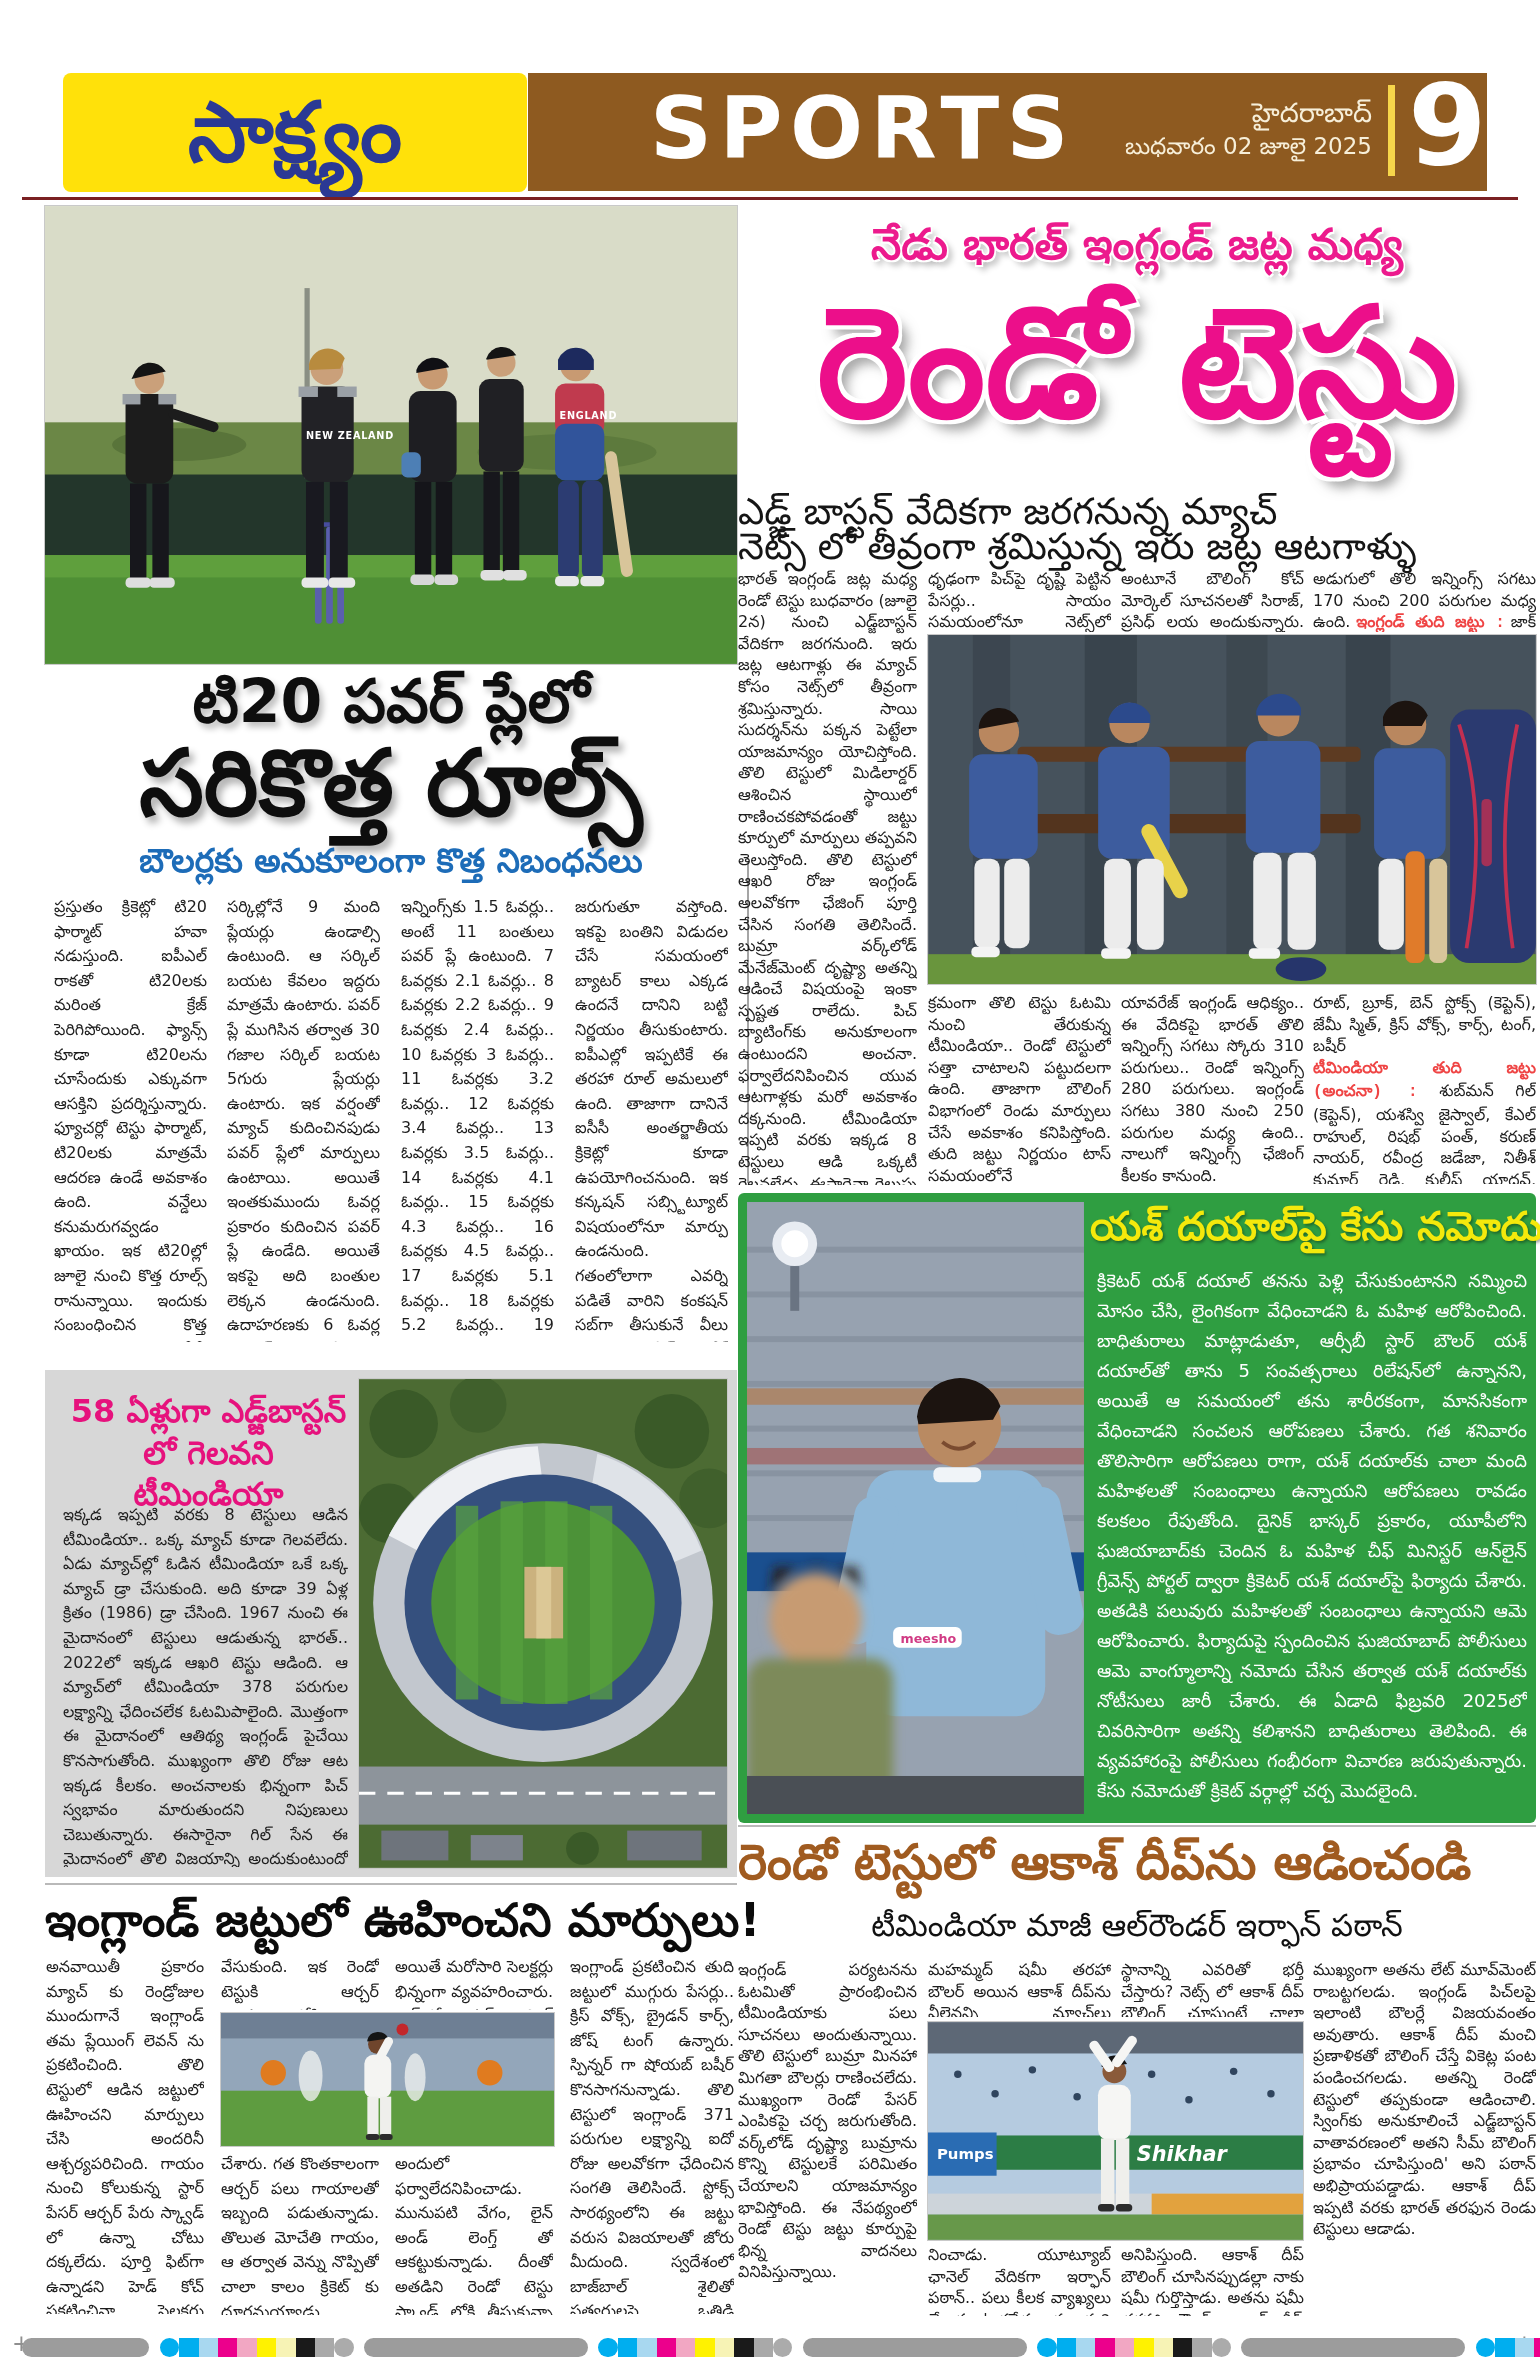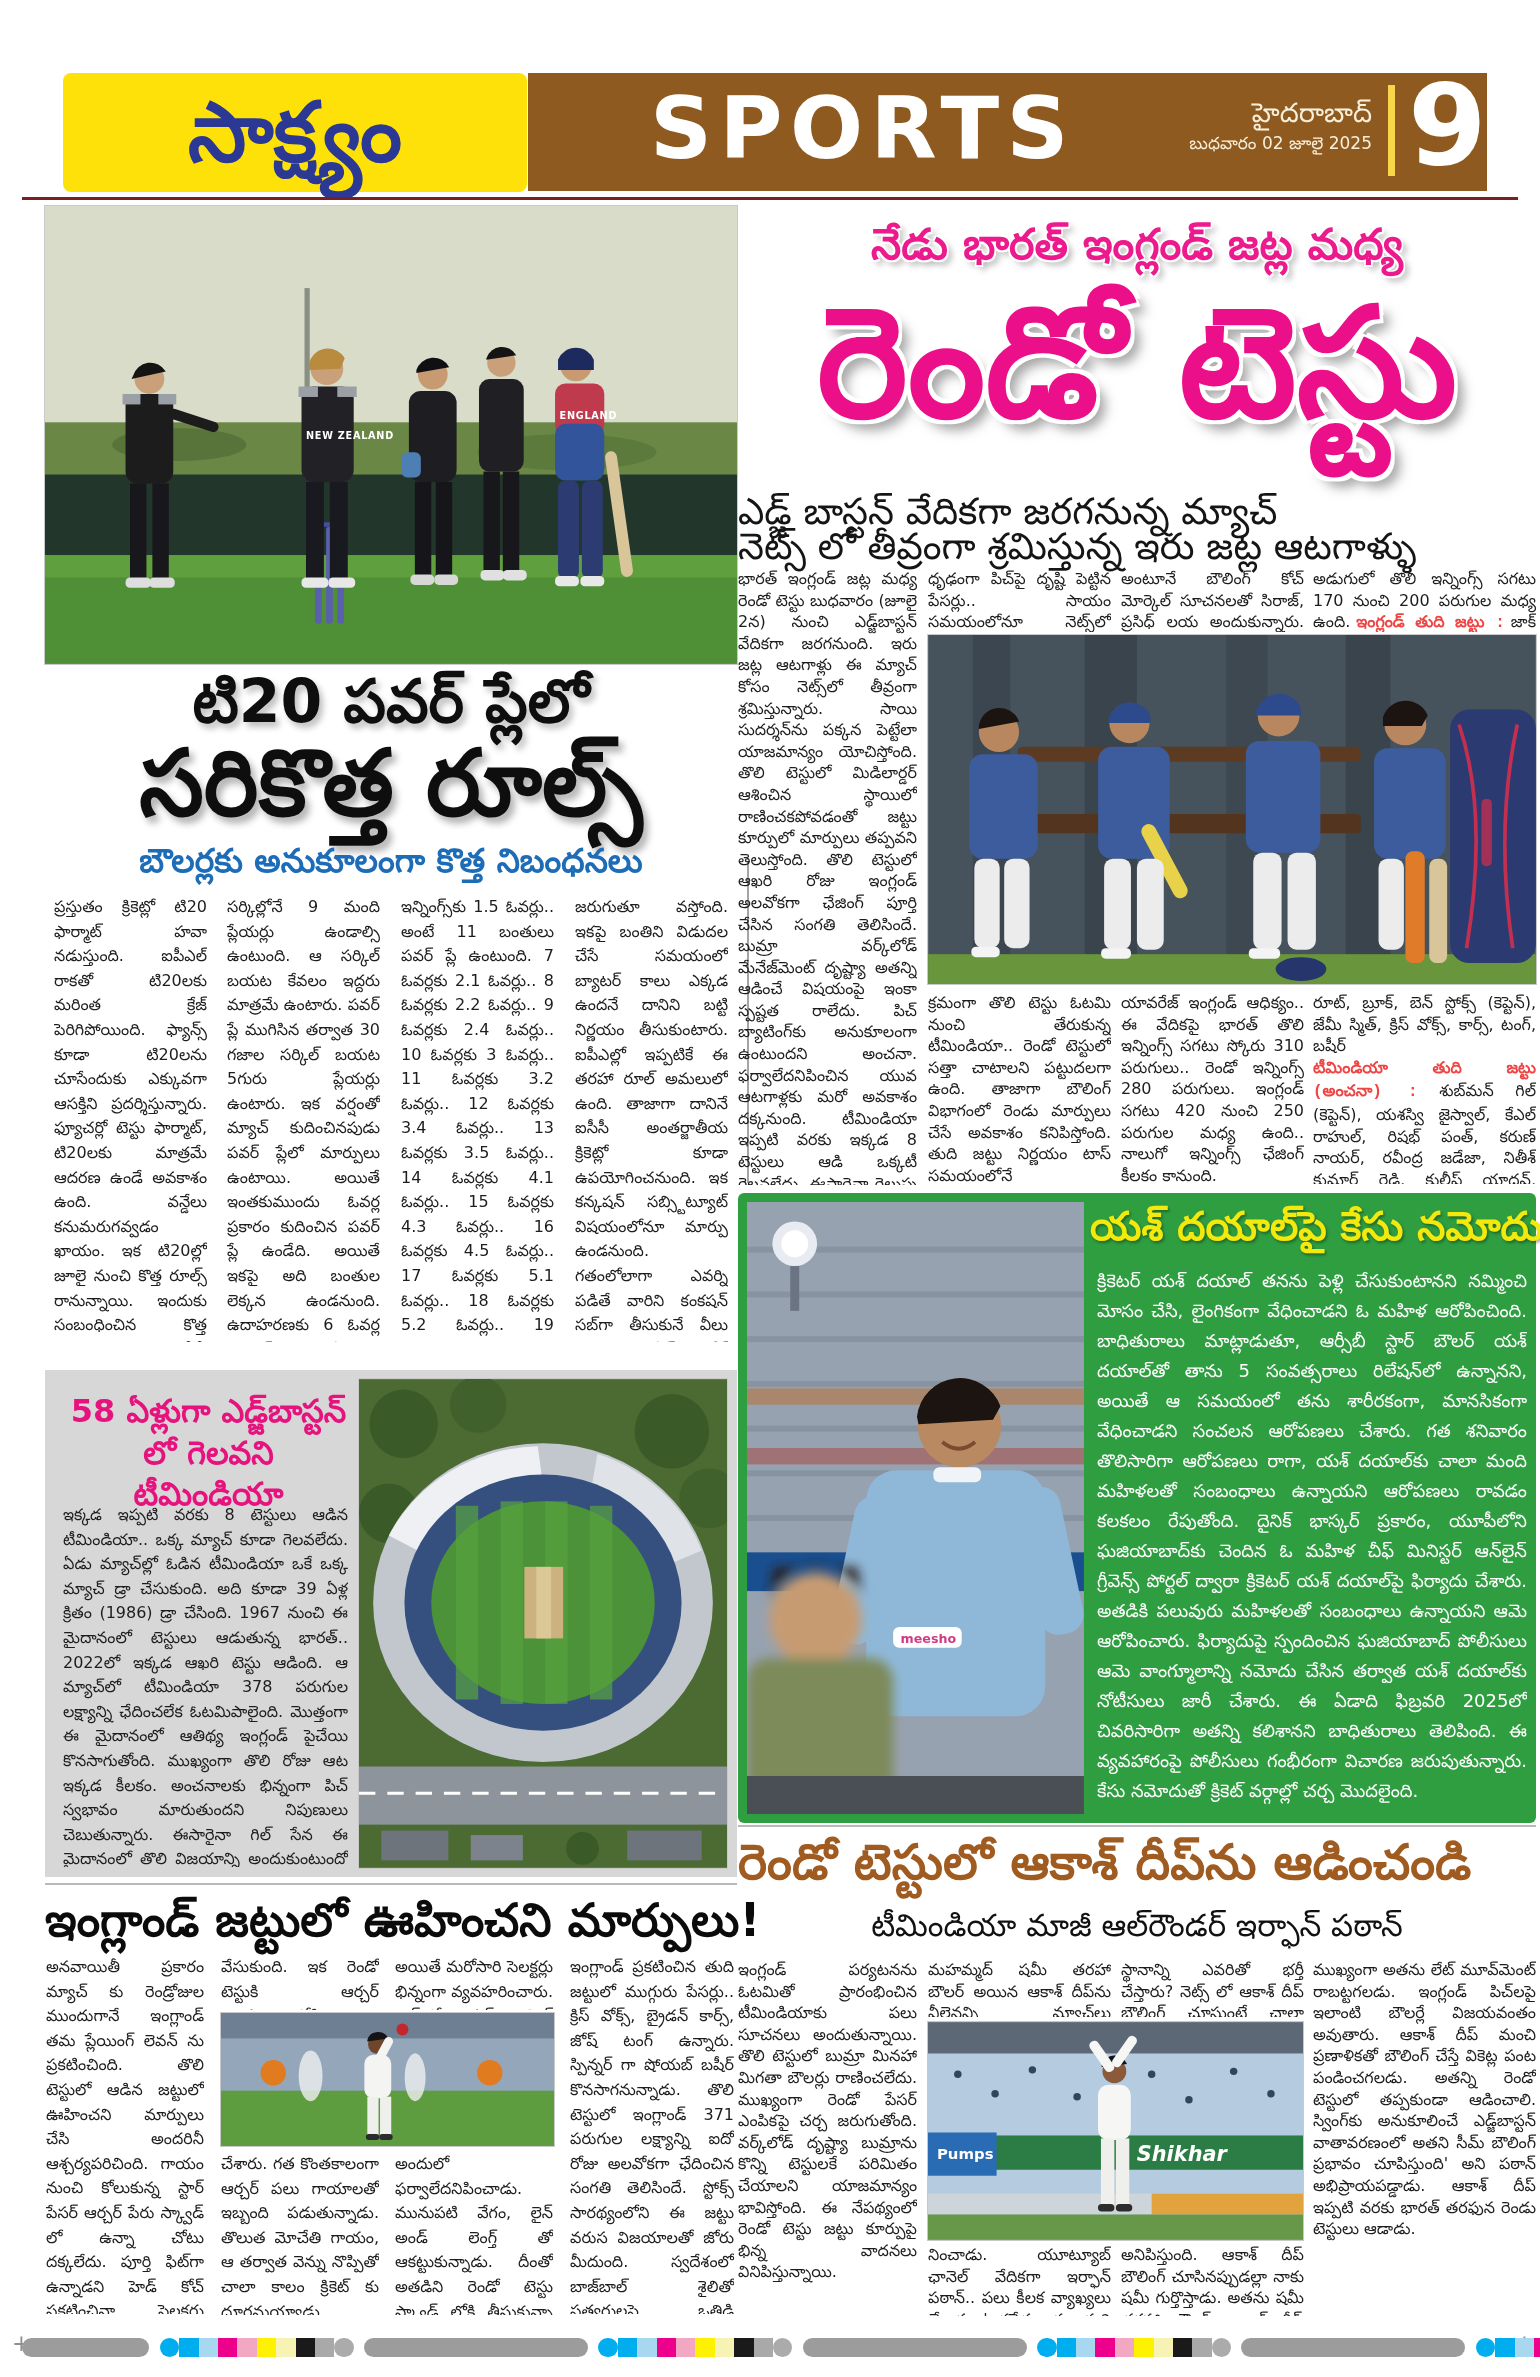--- a/index.html
+++ b/index.html
@@ -8,21 +8,21 @@
   .abs{position:absolute;}
   
   .logo-box{left:63px;top:73px;width:464px;height:119px;background:#ffe10a;
             display:flex;align-items:center;justify-content:center;border-radius:8px;}
   .logo-text{font-size:83px;font-weight:bold;color:#2b3994;line-height:1;}
   .brown-bar{left:528px;top:73px;width:959px;height:118px;background:#8e5a20;}
   .sports-title{left:650px;top:81px;font-size:86px;font-weight:bold;color:#ffffff;
                 letter-spacing:7.5px;line-height:1.1;}
   .mast-city{left:1148px;top:95px;width:224px;text-align:right;color:#f7efd9;
              font-size:27px;line-height:1.3;}
-  .mast-date{left:1081px;top:133px;width:291px;text-align:right;color:#f7efd9;font-size:17px;}
+  .mast-date{left:1081px;top:133px;width:291px;text-align:right;color:#f7efd9;font-size:23px;}
   .mast-divider{left:1388px;top:85px;width:6.7px;height:91px;background:#f7d64b;}
   .page-number{left:1408px;top:69px;font-size:113px;font-weight:bold;color:#ffffff;line-height:1;}
   .maroon-rule{left:22.4px;top:197px;width:1496px;height:3px;background:#7a2022;}
   
   .bodytext{font-size:16px;line-height:24.6px;color:#1d1d1d;text-align:justify;}
   .smallcols{font-size:16px;line-height:21.6px;color:#1d1d1d;text-align:justify;}
   .redlabel{color:#ef4444;font-weight:bold;font-family:Liberation Mono, monospace;}
   .hairline{background:#b9b9b9;}
   .vrule{background:#a5a5a5;}
   
@@ -235,21 +235,21 @@
 
     <g>
       <rect x="700" y="100" width="115" height="340" rx="26" fill="#2b3a70"></rect>
       <path d="M712 120 q40 120 10 300" stroke="#c22f51" stroke-width="5" fill="none"></path>
       <path d="M790 120 q-30 140 -6 300" stroke="#c22f51" stroke-width="5" fill="none"></path>
       <rect x="742" y="220" width="14" height="90" rx="6" fill="#c22f51" opacity="0.8"></rect>
     </g>
   </svg>
 
   <div class="abs smallcols" style="left:928px;top:992px;width:183px;height:192px;overflow:hidden;">క్రమంగా తొలి టెస్టు ఓటమి నుంచి తేరుకున్న టీమిండియా.. రెండో టెస్టులో సత్తా చాటాలని పట్టుదలగా ఉంది. తాజాగా బౌలింగ్ విభాగంలో రెండు మార్పులు చేసే అవకాశం కనిపిస్తోంది. తుది జట్టు నిర్ణయం టాస్ సమయంలోనే వెల్లడించనున్నారు.</div>
-  <div class="abs smallcols" style="left:1121px;top:992px;width:183px;height:192px;overflow:hidden;">యావరేజ్ ఇంగ్లండ్ ఆధిక్యం.. ఈ వేదికపై భారత్ తొలి ఇన్నింగ్స్ సగటు స్కోరు 310 పరుగులు.. రెండో ఇన్నింగ్స్ 280 పరుగులు. ఇంగ్లండ్ సగటు 420 నుంచి 250 పరుగుల మధ్య ఉంది.. నాలుగో ఇన్నింగ్స్ ఛేజింగ్ కీలకం కానుంది.</div>
+  <div class="abs smallcols" style="left:1121px;top:992px;width:183px;height:192px;overflow:hidden;">యావరేజ్ ఇంగ్లండ్ ఆధిక్యం.. ఈ వేదికపై భారత్ తొలి ఇన్నింగ్స్ సగటు స్కోరు 310 పరుగులు.. రెండో ఇన్నింగ్స్ 280 పరుగులు. ఇంగ్లండ్ సగటు 380 నుంచి 250 పరుగుల మధ్య ఉంది.. నాలుగో ఇన్నింగ్స్ ఛేజింగ్ కీలకం కానుంది.</div>
   <div class="abs smallcols" style="left:1313px;top:992px;width:223px;height:192px;overflow:hidden;">
     <span>రూట్, బ్రూక్, బెన్ స్టోక్స్ (కెప్టెన్), జేమీ స్మిత్, క్రిస్ వోక్స్, కార్స్, టంగ్, బషీర్</span><br>
     <span class="redlabel">టీమిండియా తుది జట్టు (అంచనా) :</span>
     <span>శుబ్‌మన్ గిల్ (కెప్టెన్), యశస్వి జైస్వాల్, కేఎల్ రాహుల్, రిషభ్ పంత్, కరుణ్ నాయర్, రవీంద్ర జడేజా, నితీశ్ కుమార్ రెడ్డి, కుల్దీప్ యాదవ్, బుమ్రా/అర్ష్‌దీప్ సింగ్, సిరాజ్, ప్రసిధ్ కృష్ణ</span>
   </div>
 
   <div class="abs greenbox"></div>
   <div class="abs green-head">యశ్ దయాల్‌పై కేసు నమోదు</div>
   <svg class="abs photo" style="left:747px;top:1202px;" width="337" height="612" viewBox="0 0 452 821">
     <defs>

